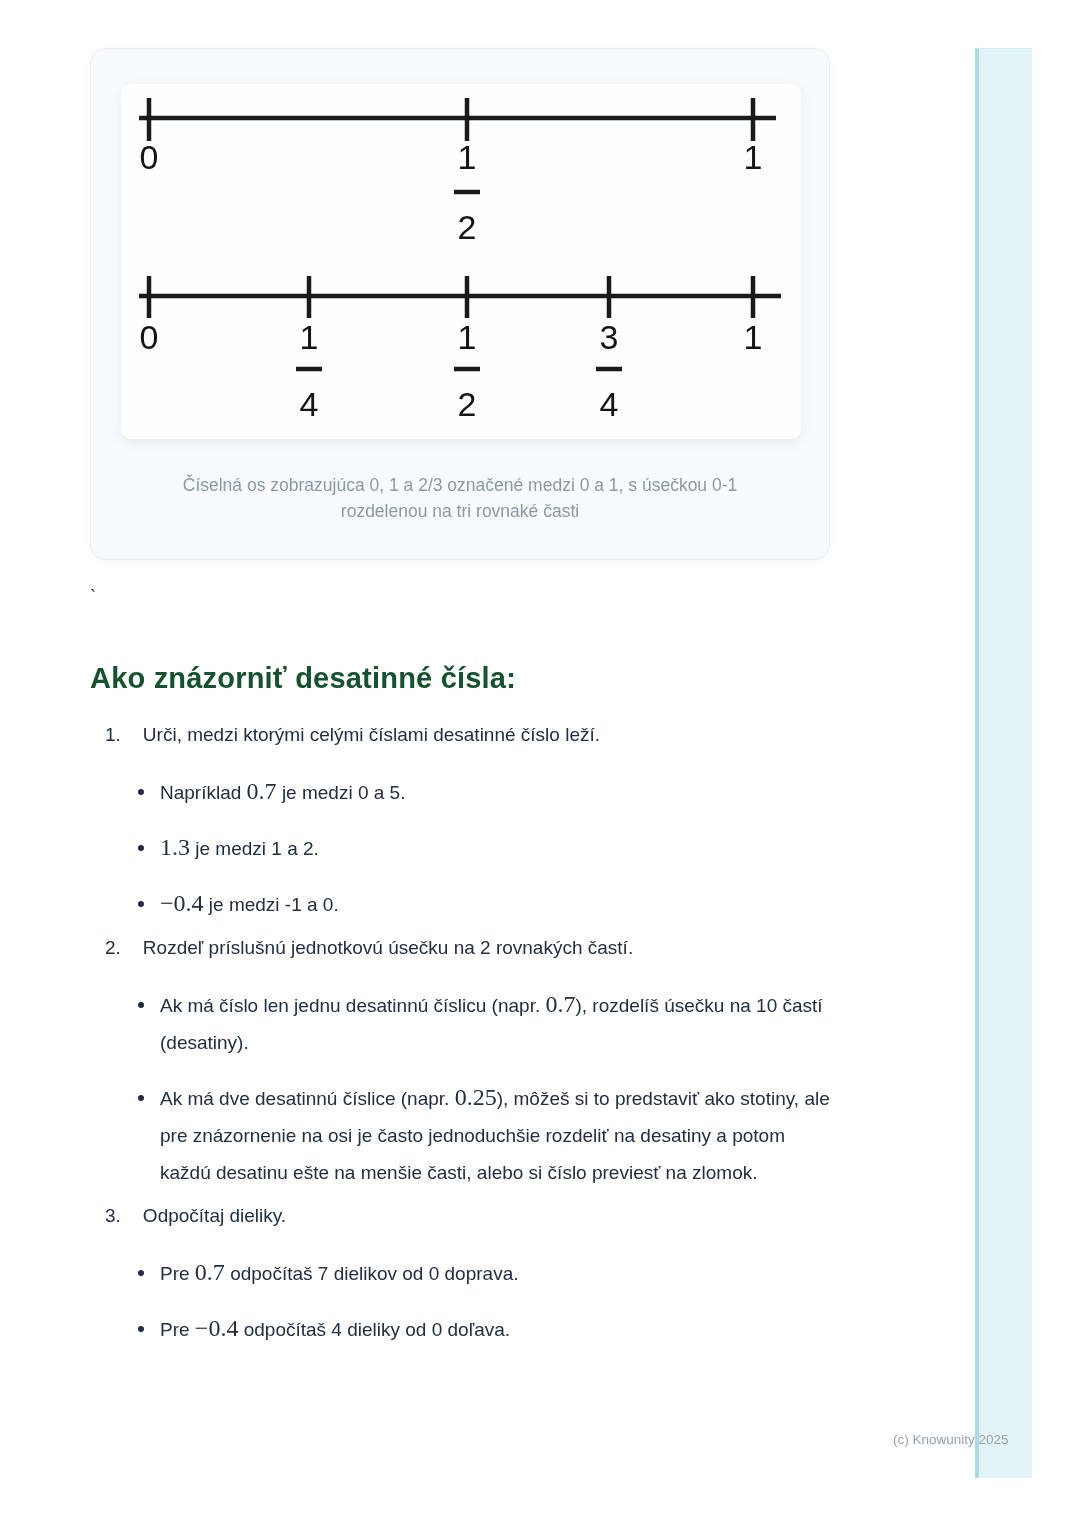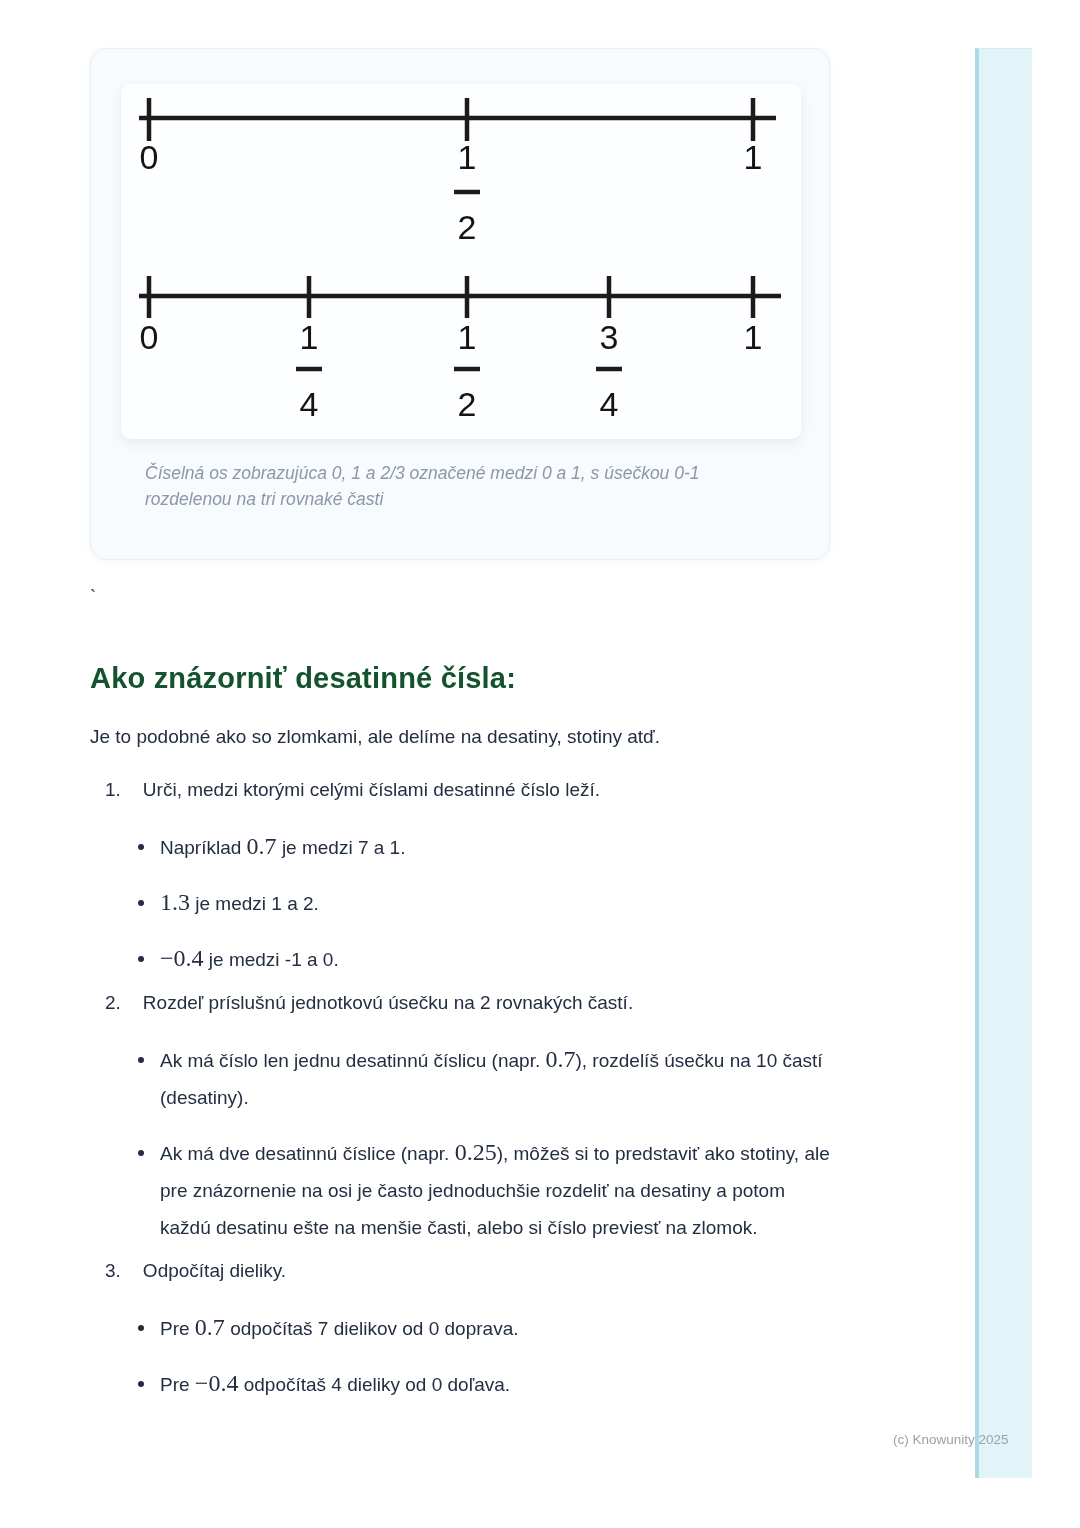--- a/index.html
+++ b/index.html
@@ -25,22 +25,22 @@
   }
   .figure-panel{
     position:absolute;left:30px;top:35px;width:680px;height:355px;
     background:#fdfeff;border-radius:10px;
     box-shadow:0 4px 12px rgba(140,160,180,.18);
   }
   .figure-panel svg{display:block;}
   .nl-stroke{stroke:#1b1b1b;stroke-width:4.5;}
   .nl-label{font-family:"Liberation Sans",sans-serif;font-size:34px;fill:#141414;}
   .figure-caption{
-    position:absolute;left:50px;right:50px;top:407px;margin:4px;
-    text-align:left;font-style:italic;font-size:17.5px;line-height:26px;
+    position:absolute;left:50px;right:50px;top:407px;margin:16px;
+    text-align:center;font-size:17.5px;line-height:26px;
     color:#8d97a6;
   }
   .stray-mark{margin:26px 0 0 0;height:22px;font-size:18px;line-height:22px;color:#2a3447;}
   h1.section-heading{
     margin:52px 0 0 0;font-size:29px;line-height:36px;font-weight:700;
     color:#14532d;letter-spacing:.2px;
   }
   p.intro{margin:26px 0 0 0;font-size:19px;line-height:29px;}
   ol.steps{margin:24px 0 0 0;padding:0 0 0 15px;list-style:none;}
   ol.steps>li+li{margin-top:10px;}
@@ -110,33 +110,32 @@
         </g>
       </svg>
     </div>
     <p class="figure-caption">Číselná os zobrazujúca 0, 1 a 2/3 označené medzi 0 a 1, s úsečkou 0-1 rozdelenou na tri rovnaké časti</p>
   </div>
 
   <div class="stray-mark">`</div>
 
   <h1 class="section-heading">Ako znázorniť desatinné čísla:</h1>
 
-  <p class="intro">Je to podobné ako so zlomkami, ale delíme na desatiny, stotiny atď.</p>
 
   <ol class="steps">
 
     <li>
       <div class="step-head">
         <span class="step-num">1.</span>
         <span class="step-title">Urči, medzi ktorými celými číslami desatinné číslo leží.</span>
       </div>
       <ul class="bullets">
         <li>
           <span class="bullet-dot"></span>
-          <p><span>Napríklad </span><span class="math-num">0.7</span><span> je medzi 7 a 1.</span></p>
+          <p><span>Napríklad </span><span class="math-num">0.7</span><span> je medzi 0 a 5.</span></p>
         </li>
         <li>
           <span class="bullet-dot"></span>
           <p><span></span><span class="math-num">1.3</span><span> je medzi 1 a 2.</span></p>
         </li>
         <li>
           <span class="bullet-dot"></span>
           <p><span></span><span class="math-num">−0.4</span><span> je medzi -1 a 0.</span></p>
         </li>
       </ul>

